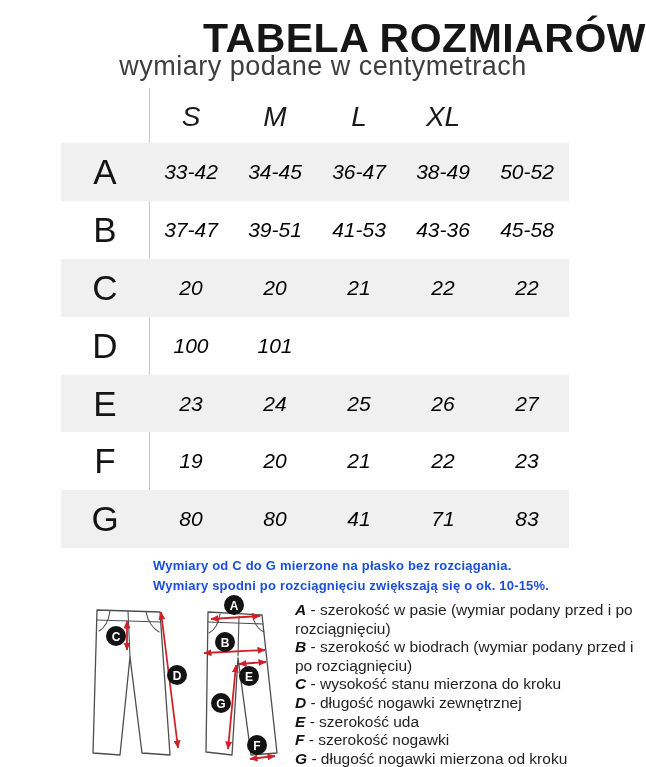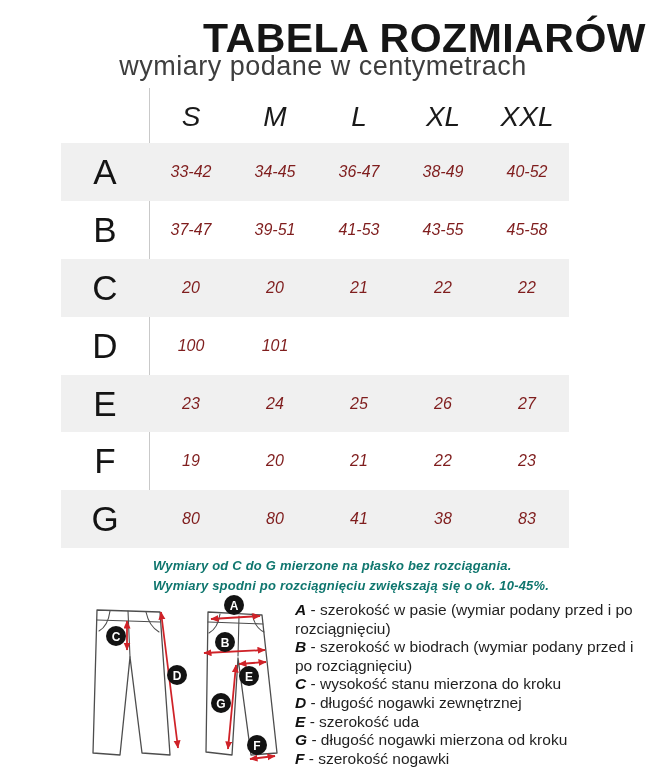--- a/index.html
+++ b/index.html
@@ -19,25 +19,25 @@
   
   .vline{position:absolute;left:149px;top:88px;width:1px;height:460px;background:#c9c9c9;}
   .size-table{position:absolute;left:61px;top:90px;width:508px;}
   .t-head{display:grid;grid-template-columns:88px repeat(5,84px);height:53px;align-items:center;}
   .t-head .col-h{
     text-align:center;font-style:italic;font-size:28px;color:#1a1a1a;font-weight:400;
   }
   .t-row{display:grid;grid-template-columns:88px repeat(5,84px);height:57.9px;align-items:center;}
   .t-row.shade{background:#f0f0f0;}
   .row-label{text-align:center;font-size:35px;color:#141414;font-weight:400;}
-  .cell{text-align:center;font-style:italic;font-size:16px;color:#7f1d1d;}
+  .cell{text-align:center;font-style:italic;font-size:21px;color:#000000;}
   
   .notes{
     position:absolute;left:153px;top:556px;width:400px;
-    font-size:13px;font-weight:bold;font-style:italic;color:#0f766e;line-height:20px;
+    font-size:13px;font-weight:bold;color:#1d4ed8;line-height:20px;
     letter-spacing:0.2px;
   }
   
   .diagram{position:absolute;left:58px;top:598px;width:235px;height:169px;overflow:visible;}
   .pants{fill:none;stroke:#4d4d4d;stroke-width:1.3;stroke-linejoin:round;}
   .pdetail{fill:none;stroke:#4d4d4d;stroke-width:1.1;stroke-linecap:round;}
   .m-arrow{stroke:#cf2228;stroke-width:1.8;fill:none;}
   .badge{fill:#131313;}
   .badge-letter{
     fill:#ffffff;font-family:"Liberation Sans",sans-serif;font-size:12px;font-weight:bold;
@@ -61,37 +61,36 @@
 
   <div class="vline"></div>
 
   <div class="size-table">
     <div class="t-head">
       <div class="col-h"></div>
       <div class="col-h">S</div>
       <div class="col-h">M</div>
       <div class="col-h">L</div>
       <div class="col-h">XL</div>
-      <div class="col-h">XXL</div>
     </div>
 
     <div class="t-row shade">
       <div class="row-label">A</div>
       <div class="cell">33-42</div>
       <div class="cell">34-45</div>
       <div class="cell">36-47</div>
       <div class="cell">38-49</div>
-      <div class="cell">40-52</div>
+      <div class="cell">50-52</div>
     </div>
     <div class="t-row">
       <div class="row-label">B</div>
       <div class="cell">37-47</div>
       <div class="cell">39-51</div>
       <div class="cell">41-53</div>
-      <div class="cell">43-55</div>
+      <div class="cell">43-36</div>
       <div class="cell">45-58</div>
     </div>
     <div class="t-row shade">
       <div class="row-label">C</div>
       <div class="cell">20</div>
       <div class="cell">20</div>
       <div class="cell">21</div>
       <div class="cell">22</div>
       <div class="cell">22</div>
     </div>
@@ -114,28 +113,28 @@
       <div class="cell">20</div>
       <div class="cell">21</div>
       <div class="cell">22</div>
       <div class="cell">23</div>
     </div>
     <div class="t-row shade">
       <div class="row-label">G</div>
       <div class="cell">80</div>
       <div class="cell">80</div>
       <div class="cell">41</div>
-      <div class="cell">38</div>
+      <div class="cell">71</div>
       <div class="cell">83</div>
     </div>
   </div>
 
   <div class="notes">
     <div>Wymiary od C do G mierzone na płasko bez rozciągania.</div>
-    <div>Wymiary spodni po rozciągnięciu zwiększają się o ok. 10-45%.</div>
+    <div>Wymiary spodni po rozciągnięciu zwiększają się o ok. 10-15%.</div>
   </div>
 
   <svg class="diagram" viewBox="0 0 235 169" xmlns="http://www.w3.org/2000/svg">
     <defs>
       <marker id="ah" orient="auto-start-reverse" markerUnits="userSpaceOnUse" markerWidth="9" markerHeight="8" refX="7.5" refY="3.5">
         <path d="M0,0 L8,3.5 L0,7 Z" fill="#cf2228"></path>
       </marker>
     </defs>
 
     <g>
@@ -191,17 +190,17 @@
       <text class="badge-letter" x="199" y="151.5">F</text>
     </g>
   </svg>
 
   <div class="legend">
     <span class="legend-item"><span class="legend-letter">A</span> <span>- szerokość w pasie (wymiar podany przed i po rozciągnięciu)</span></span>
     <span class="legend-item"><span class="legend-letter">B</span> <span>- szerokość w biodrach (wymiar podany przed i po rozciągnięciu)</span></span>
     <span class="legend-item"><span class="legend-letter">C</span> <span>- wysokość stanu mierzona do kroku</span></span>
     <span class="legend-item"><span class="legend-letter">D</span> <span>- długość nogawki zewnętrznej</span></span>
     <span class="legend-item"><span class="legend-letter">E</span> <span>- szerokość uda</span></span>
+    <span class="legend-item"><span class="legend-letter">F</span> <span>- szerokość nogawki</span></span>
     <span class="legend-item"><span class="legend-letter">G</span> <span>- długość nogawki mierzona od kroku</span></span>
-    <span class="legend-item"><span class="legend-letter">F</span> <span>- szerokość nogawki</span></span>
   </div>
 
 </div>
 
 </body></html>

